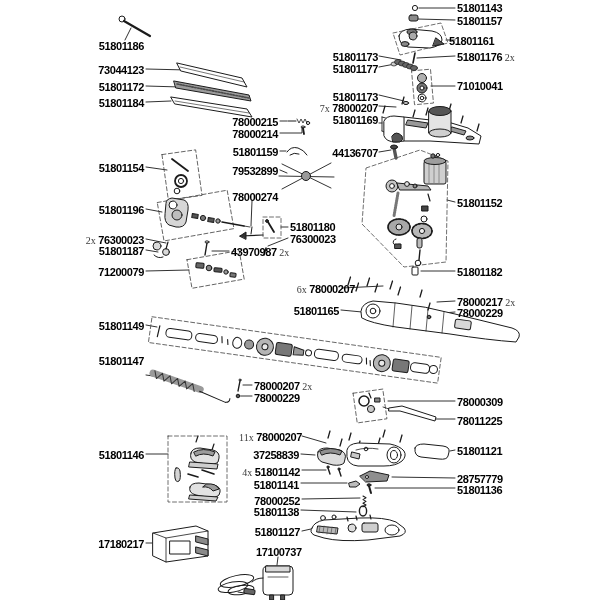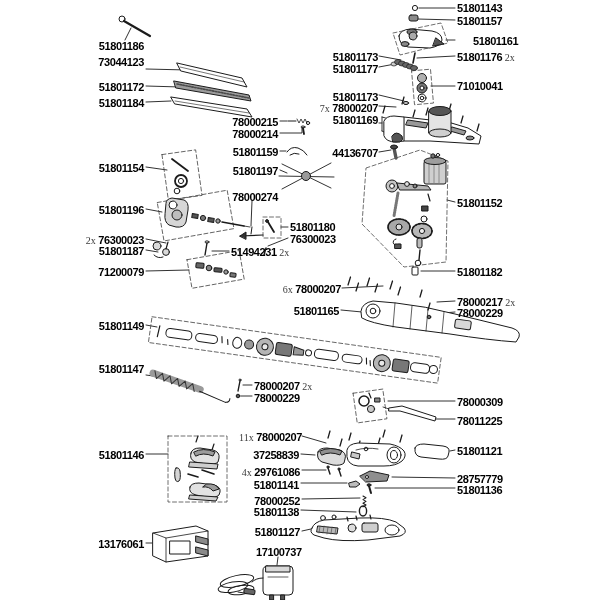--- a/index.html
+++ b/index.html
@@ -326,64 +326,64 @@
    <ellipse cx="237" cy="581" rx="17" ry="5.5" transform="rotate(-12 237 581)"></ellipse>
    <ellipse cx="233" cy="587" rx="15" ry="5" transform="rotate(-10 233 587)"></ellipse>
    <ellipse cx="241" cy="590" rx="13" ry="4.5" transform="rotate(-8 241 590)"></ellipse>
    <rect x="244" y="589" width="11" height="5" rx="1.5" fill="#666" transform="rotate(8 249 591)"></rect>
    <path d="M238 592l6 1" stroke-width="1"></path>
   </g>
  </g>
 </svg>
 
 <div class="lbl" style="right:456px;top:40px"><span>51801186</span></div>
-<div class="lbl" style="right:456px;top:56px"><span>73044123</span></div>
+<div class="lbl" style="right:456px;top:64px"><span>73044123</span></div>
 <div class="lbl" style="right:456px;top:81px"><span>51801172</span></div>
 <div class="lbl" style="right:456px;top:97px"><span>51801184</span></div>
 <div class="lbl" style="right:456px;top:162px"><span>51801154</span></div>
 <div class="lbl" style="right:456px;top:204px"><span>51801196</span></div>
 <div class="lbl" style="right:456px;top:234px"><span class="qty">2x </span><span>76300023</span></div>
 <div class="lbl" style="right:456px;top:245px"><span>51801187</span></div>
 <div class="lbl" style="right:456px;top:266px"><span>71200079</span></div>
 <div class="lbl" style="right:456px;top:320px"><span>51801149</span></div>
-<div class="lbl" style="right:456px;top:363px"><span>51801147</span></div>
+<div class="lbl" style="right:456px;top:355px"><span>51801147</span></div>
 <div class="lbl" style="right:456px;top:449px"><span>51801146</span></div>
-<div class="lbl" style="right:456px;top:538px"><span>13176061</span></div>
+<div class="lbl" style="right:456px;top:538px"><span>17180217</span></div>
 
 <div class="lbl" style="right:322px;top:116px"><span>78000215</span></div>
 <div class="lbl" style="right:322px;top:128px"><span>78000214</span></div>
 <div class="lbl" style="right:322px;top:146px"><span>51801159</span></div>
-<div class="lbl" style="right:322px;top:165px"><span>51801197</span></div>
+<div class="lbl" style="right:322px;top:165px"><span>79532899</span></div>
 <div class="lbl" style="right:322px;top:191px"><span>78000274</span></div>
 <div class="lbl" style="left:290px;top:221px"><span>51801180</span></div>
 <div class="lbl" style="left:290px;top:233px"><span>76300023</span></div>
-<div class="lbl" style="left:231px;top:246px"><span>51494231</span><span class="qty"> 2x</span></div>
-<div class="lbl" style="right:259px;top:283px"><span class="qty">6x </span><span>78000207</span></div>
+<div class="lbl" style="left:231px;top:246px"><span>43970987</span><span class="qty"> 2x</span></div>
+<div class="lbl" style="right:245px;top:283px"><span class="qty">6x </span><span>78000207</span></div>
 <div class="lbl" style="right:261px;top:305px"><span>51801165</span></div>
 <div class="lbl" style="left:254px;top:380px"><span>78000207</span><span class="qty"> 2x</span></div>
 <div class="lbl" style="left:254px;top:392px"><span>78000229</span></div>
 <div class="lbl" style="right:298px;top:431px"><span class="qty">11x </span><span>78000207</span></div>
 <div class="lbl" style="right:301px;top:449px"><span>37258839</span></div>
-<div class="lbl" style="right:300px;top:466px"><span class="qty">4x </span><span>29761086</span></div>
+<div class="lbl" style="right:300px;top:466px"><span class="qty">4x </span><span>51801142</span></div>
 <div class="lbl" style="right:301px;top:479px"><span>51801141</span></div>
 <div class="lbl" style="right:300px;top:495px"><span>78000252</span></div>
 <div class="lbl" style="right:301px;top:506px"><span>51801138</span></div>
 <div class="lbl" style="right:300px;top:526px"><span>51801127</span></div>
 <div class="lbl" style="left:256px;top:546px"><span>17100737</span></div>
 
 <div class="lbl" style="right:222px;top:51px"><span>51801173</span></div>
 <div class="lbl" style="right:222px;top:63px"><span>51801177</span></div>
 <div class="lbl" style="right:222px;top:91px"><span>51801173</span></div>
 <div class="lbl" style="right:222px;top:102px"><span class="qty">7x </span><span>78000207</span></div>
 <div class="lbl" style="right:222px;top:114px"><span>51801169</span></div>
 <div class="lbl" style="right:222px;top:147px"><span>44136707</span></div>
 
 <div class="lbl" style="left:457px;top:2px"><span>51801143</span></div>
 <div class="lbl" style="left:457px;top:15px"><span>51801157</span></div>
-<div class="lbl" style="left:473px;top:35px"><span>51801161</span></div>
+<div class="lbl" style="left:449px;top:35px"><span>51801161</span></div>
 <div class="lbl" style="left:457px;top:51px"><span>51801176</span><span class="qty"> 2x</span></div>
 <div class="lbl" style="left:457px;top:80px"><span>71010041</span></div>
 <div class="lbl" style="left:457px;top:197px"><span>51801152</span></div>
 <div class="lbl" style="left:457px;top:266px"><span>51801182</span></div>
 <div class="lbl" style="left:457px;top:296px"><span>78000217</span><span class="qty"> 2x</span></div>
 <div class="lbl" style="left:457px;top:307px"><span>78000229</span></div>
 <div class="lbl" style="left:457px;top:396px"><span>78000309</span></div>
 <div class="lbl" style="left:457px;top:415px"><span>78011225</span></div>
 <div class="lbl" style="left:457px;top:445px"><span>51801121</span></div>
 <div class="lbl" style="left:457px;top:473px"><span>28757779</span></div>

